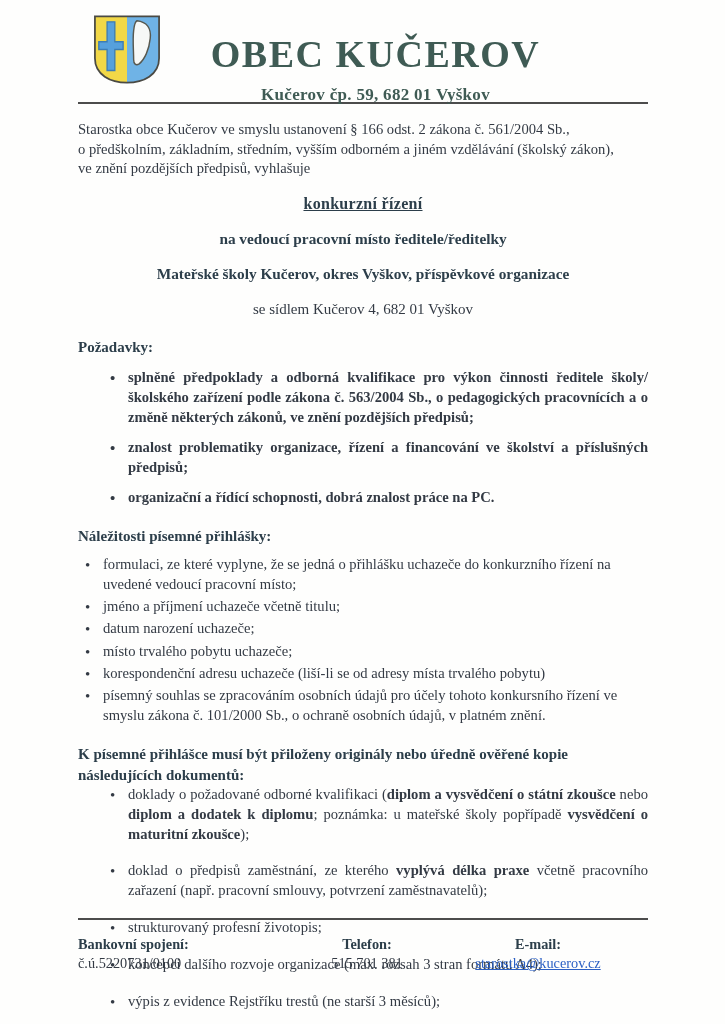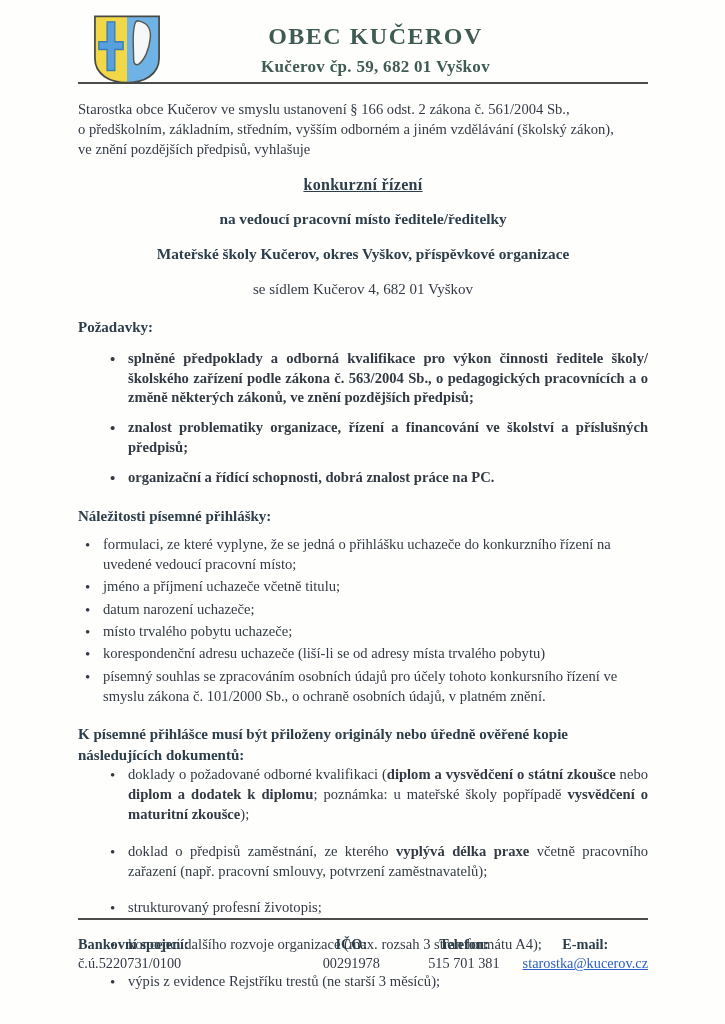--- a/index.html
+++ b/index.html
@@ -25,22 +25,22 @@
     line-height:1.36;
     padding:13px 77px 0 78px;
     position:relative;
     overflow:hidden;
   }
   
   .header{display:flex;align-items:flex-start;}
   .logo{width:72px;height:73px;flex:0 0 72px;margin-left:13px;}
   .header-text{flex:1;text-align:center;padding-right:60px;}
   .title{
-    font-size:24px;font-weight:bold;color:var(--header-text);
-    letter-spacing:1.5px;margin-top:7px;
+    font-size:38px;font-weight:bold;color:var(--header-text);
+    letter-spacing:1.5px;margin-top:16px;
   }
   .subtitle{
     font-size:17px;font-weight:bold;color:var(--header-text);
     margin-top:2px;letter-spacing:.3px;
   }
   .header-rule{border:none;border-top:2px solid var(--rule);margin-top:-4px;}
   
   .intro{margin-top:16px;white-space:pre-line;}
   
   .announce{text-align:center;color:var(--heading-text);}
@@ -145,24 +145,20 @@
       <li><span>výpis z evidence Rejstříku trestů (ne starší 3 měsíců);</span></li>
     </ul>
 
   <div class="footer">
     <hr class="footer-rule">
     <div class="footer-cols">
       <div class="col-bank">
         <div class="f-label">Bankovní spojení:</div>
         <div>č.ú.5220731/0100</div>
       </div>
-      <div class="col-ico">
-        <div class="f-label">IČO:</div>
-        <div>00291978</div>
-      </div>
       <div class="col-tel">
         <div class="f-label">Telefon:</div>
         <div>515 701 381</div>
       </div>
       <div class="col-mail">
         <div class="f-label">E-mail:</div>
         <a class="email">starostka@kucerov.cz</a>
       </div>
     </div>
   </div>

